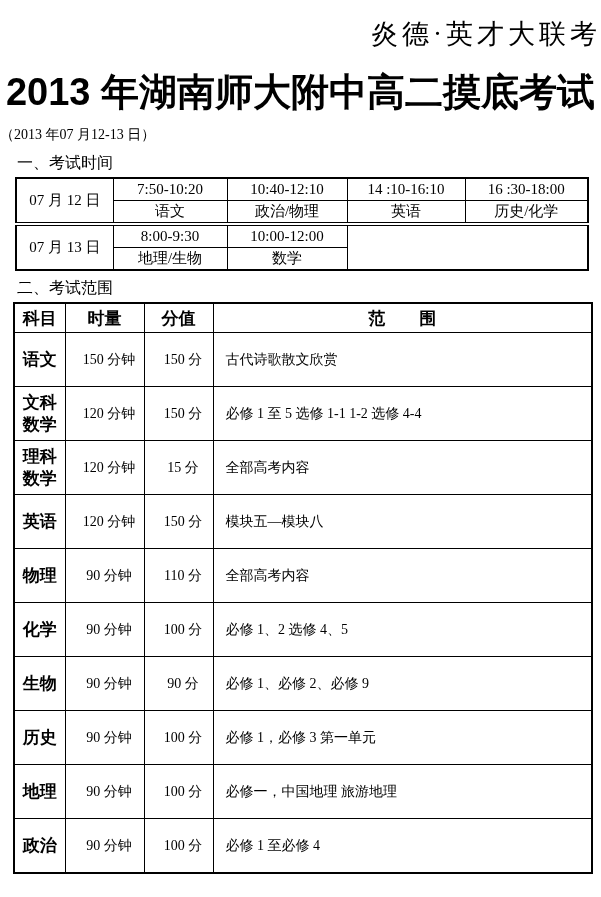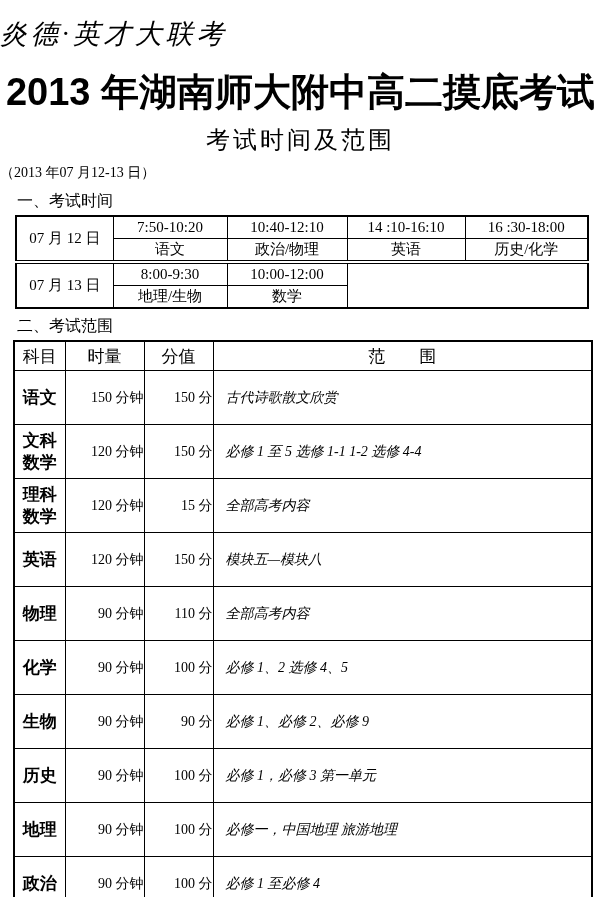--- a/index.html
+++ b/index.html
@@ -12,25 +12,24 @@
     width: 601px;
     height: 897px;
     overflow: hidden;
     font-family: "Liberation Serif", "DejaVu Serif", serif;
   }
   .page {
     padding-top: 16px;
     width: 601px;
   }
   .title-brand {
-    text-align: left;
+    text-align: right;
     font-size: 27px;
     letter-spacing: 4px;
     font-family: "Liberation Serif", "DejaVu Serif", serif;
-    font-style: italic;
   }
   .title-main {
     text-align: center;
     font-size: 38px;
     font-weight: bold;
     font-family: "Liberation Sans", "DejaVu Sans", sans-serif;
     margin-top: 15px;
   }
   .title-sub {
     text-align: center;
@@ -83,21 +82,21 @@
     border-collapse: collapse;
     table-layout: fixed;
     margin-left: 13px;
     margin-top: 2px;
     width: 578px;
     border: 2px solid #000;
   }
   table.scope th {
     border: 1px solid #000;
     font-size: 17px;
-    font-weight: normal;
+    font-weight: bold;
     font-family: "Liberation Sans", "DejaVu Sans", sans-serif;
     height: 28px;
     padding: 0;
     text-align: center;
     vertical-align: middle;
   }
   table.scope td {
     border: 1px solid #000;
     height: 53px;
     padding: 0;
@@ -107,42 +106,40 @@
   table.scope td.subject {
     text-align: center;
     font-weight: bold;
     font-size: 17px;
     font-family: "Liberation Sans", "DejaVu Sans", sans-serif;
     line-height: 1.25;
     padding: 0 4px;
   }
   table.scope td.duration,
   table.scope td.score {
-    text-align: right;
+    text-align: center;
     padding-left: 9px;
     font-size: 14px;
     white-space: nowrap;
   }
   table.scope td.range {
     text-align: left;
     padding-left: 12px;
     padding-right: 6px;
     font-size: 14px;
     font-family: "Liberation Serif", "DejaVu Serif", serif;
-    font-style: italic;
   }
 </style>
 </head>
 <body>
 
 <div class="page">
 
   <div class="title-brand">炎德·英才大联考</div>
   <div class="title-main">2013 年湖南师大附中高二摸底考试</div>
-  <div class="title-sub">考试时间及范围</div>
   <div class="title-date">（2013 年07 月12-13 日）</div>
 
   <div class="section-heading">一、考试时间</div>
 
   <table class="schedule">
     <colgroup>
       <col style="width:97px">
         <col style="width:114px">
         <col style="width:120px">
         <col style="width:118px">

